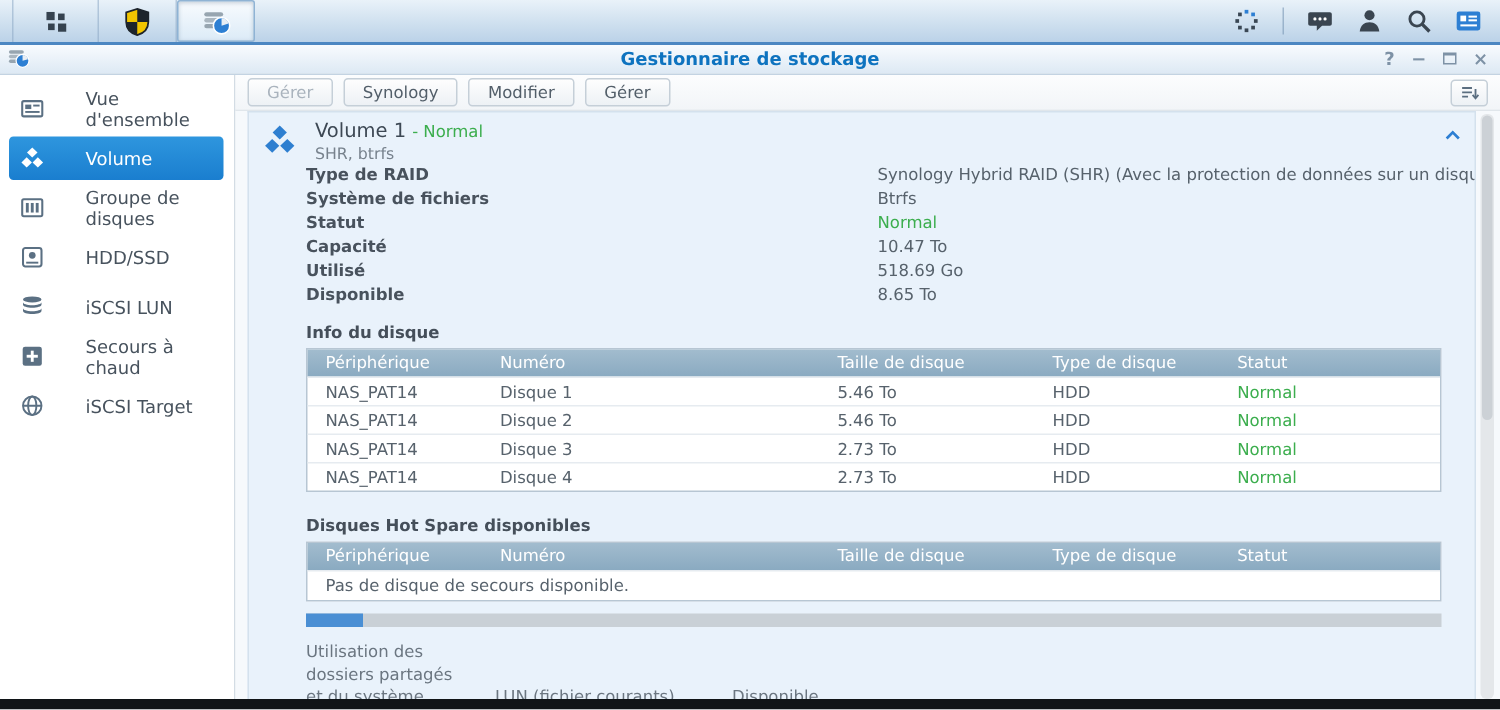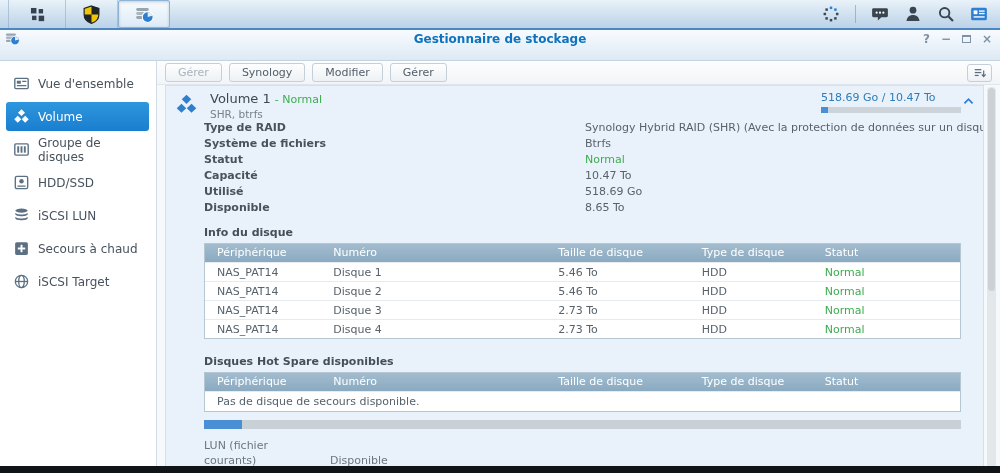--- a/index.html
+++ b/index.html
@@ -17,33 +17,33 @@
   .tb-btn:first-child { border-left:1px solid rgba(140,168,196,.55); width:58px; }
   .tb-btn.active { background:linear-gradient(#f8fbfe,#dcebf7); border:1px solid #8fb3d4; border-radius:2px;
     box-shadow:inset 0 1px 3px rgba(40,70,100,.25); }
   .tb-btn .icon { width:19px; height:19px; }
   .tb-right { margin-left:auto; display:flex; align-items:center; gap:15px; margin-right:12px; }
   .tb-right .tb-ric { width:18px; height:18px; }
   .tb-sep { width:1px; height:18px; background:rgba(120,150,180,.6); }
 
   
   .window { position:absolute; top:30px; left:0; right:0; bottom:7px; background:#fff; }
-  .titlebar { height:31px; background:linear-gradient(#f8fbfe,#dde9f4); border-bottom:1px solid #c3d3e2; position:relative; }
+  .titlebar { height:20px; background:linear-gradient(#f8fbfe,#dde9f4); border-bottom:1px solid #c3d3e2; position:relative; }
   .win-icon { position:absolute; left:5px; top:1px; width:15px; height:15px; }
   .win-title { position:absolute; left:0; right:0; top:2px; text-align:center; font-size:12px; font-weight:bold; color:#0e73bf; }
   .win-ctls { position:absolute; right:8px; top:1px; display:flex; gap:11px; align-items:center;
     color:#7e92a6; font-size:12px; font-weight:bold; height:16px; }
   .win-ctl { line-height:15px; cursor:default; }
   .restore-box { width:9px; height:8px; border:2px solid #7e92a6; border-width:2px 1px 1px 1px; }
 
   .main { display:flex; height:calc(100% - 18px); }
 
   
   .sidebar { width:157px; background:#fff; border-right:1px solid #d3dce4; padding-top:8px; flex:none; }
-  .side-item { height:29px; margin:0 7px 4px 6px; display:flex; align-items:center; gap:8px;
+  .side-item { height:29px; margin:0 7px 4px 6px; display:flex; align-items:center; gap:27px;
     padding-left:7px; font-size:12px; color:#47525d; border-radius:3px; }
   .side-item .icon { width:17px; height:17px; color:#5b7083; flex:none; }
   .side-item.active { background:linear-gradient(#2e96de,#1a7ecf); color:#fff; }
   .side-item.active .icon { color:#fff; }
 
   
   .content { flex:1; display:flex; flex-direction:column; min-width:0; }
   .toolbar { height:24px; background:linear-gradient(#fcfdfe,#f2f5f8); border-bottom:1px solid #e0e6eb;
     display:flex; align-items:center; padding-left:8px; gap:7px; position:relative; flex:none; }
   .tb-button { font-family:inherit; font-size:11px; color:#525e69; height:19px; padding:0 12px;
@@ -310,26 +310,20 @@
                   <polygon points="4.5,7.4 7.8,10.6 4.5,13.8 1.2,10.6"></polygon>
                   <polygon points="11.5,7.4 14.8,10.6 11.5,13.8 8.2,10.6"></polygon>
                 </svg>
               </span>
             <div class="head-text">
               <div class="t1">
                 <span>Volume 1</span><span class="status">- Normal</span>
               </div>
               <div class="t2">SHR, btrfs</div>
             </div>
-            <div class="head-usage">
-              <div class="usage-text">518.69 Go / 10.47 To</div>
-              <div class="usage-bar">
-                  <div class="usage-fill" id="head-fill" style="width: 5%;"></div>
-                </div>
-            </div>
             <span class="chevron icon" id="chevron">
                 <svg viewBox="0 0 16 16" fill="none" stroke="#2d7fd3" stroke-width="2.2">
                   <polyline points="3,10.2 8,5.2 13,10.2"></polyline>
                 </svg>
               </span>
           </div>
 
           <div class="p-body">
             <div id="details">
                 <div class="det-row">
@@ -407,20 +401,23 @@
                   <span>Statut</span>
                 </div>
                 <div class="empty-row">Pas de disque de secours disponible.</div>
               </div>
 
             <div class="big-bar">
                 <div class="big-fill" id="big-fill" style="width: 5%; background: rgb(74, 143, 212);"></div>
               </div>
             <div class="legend" id="legend">
                 <div class="leg-item">
+                  <div class="leg-label">Utilisation des dossiers partagés et du système</div>
+                </div>
+                <div class="leg-item">
                   <div class="leg-label">LUN (fichier courants)</div>
                 </div>
                 <div class="leg-item">
                   <div class="leg-label">Disponible</div>
                 </div>
               </div>
           </div>
         </div>
         <div class="scrollbar">
             <div class="scroll-thumb"></div>

